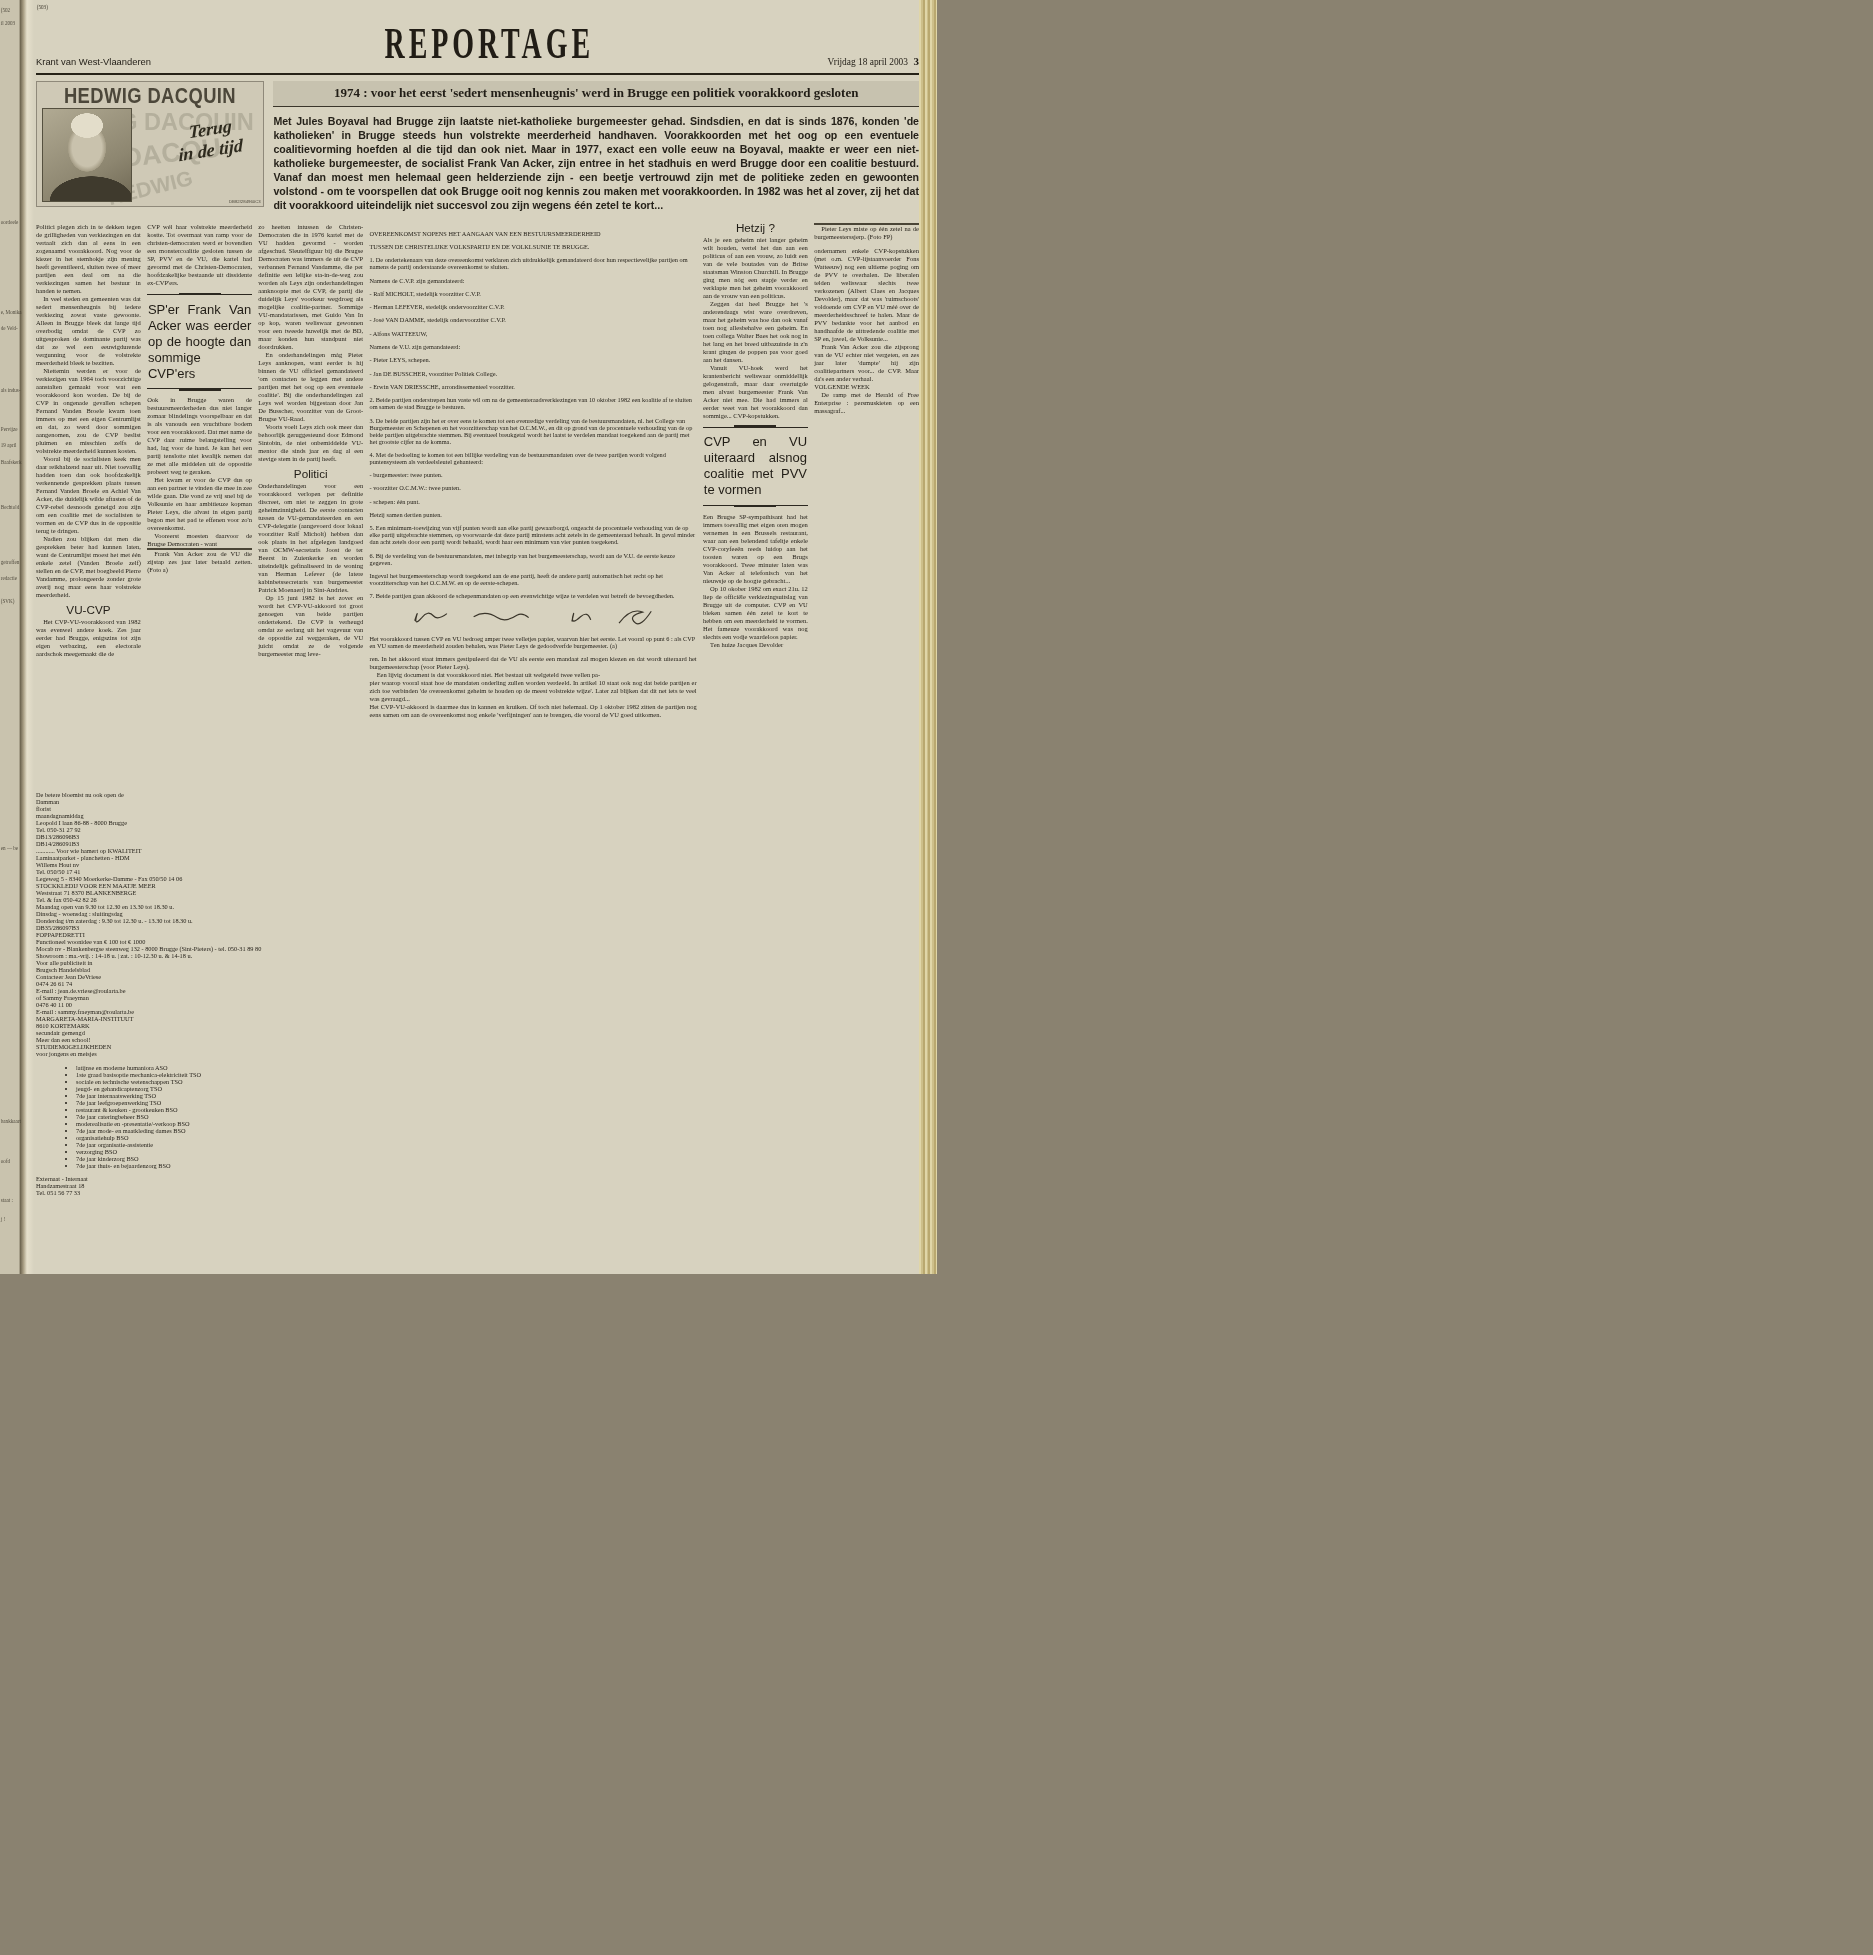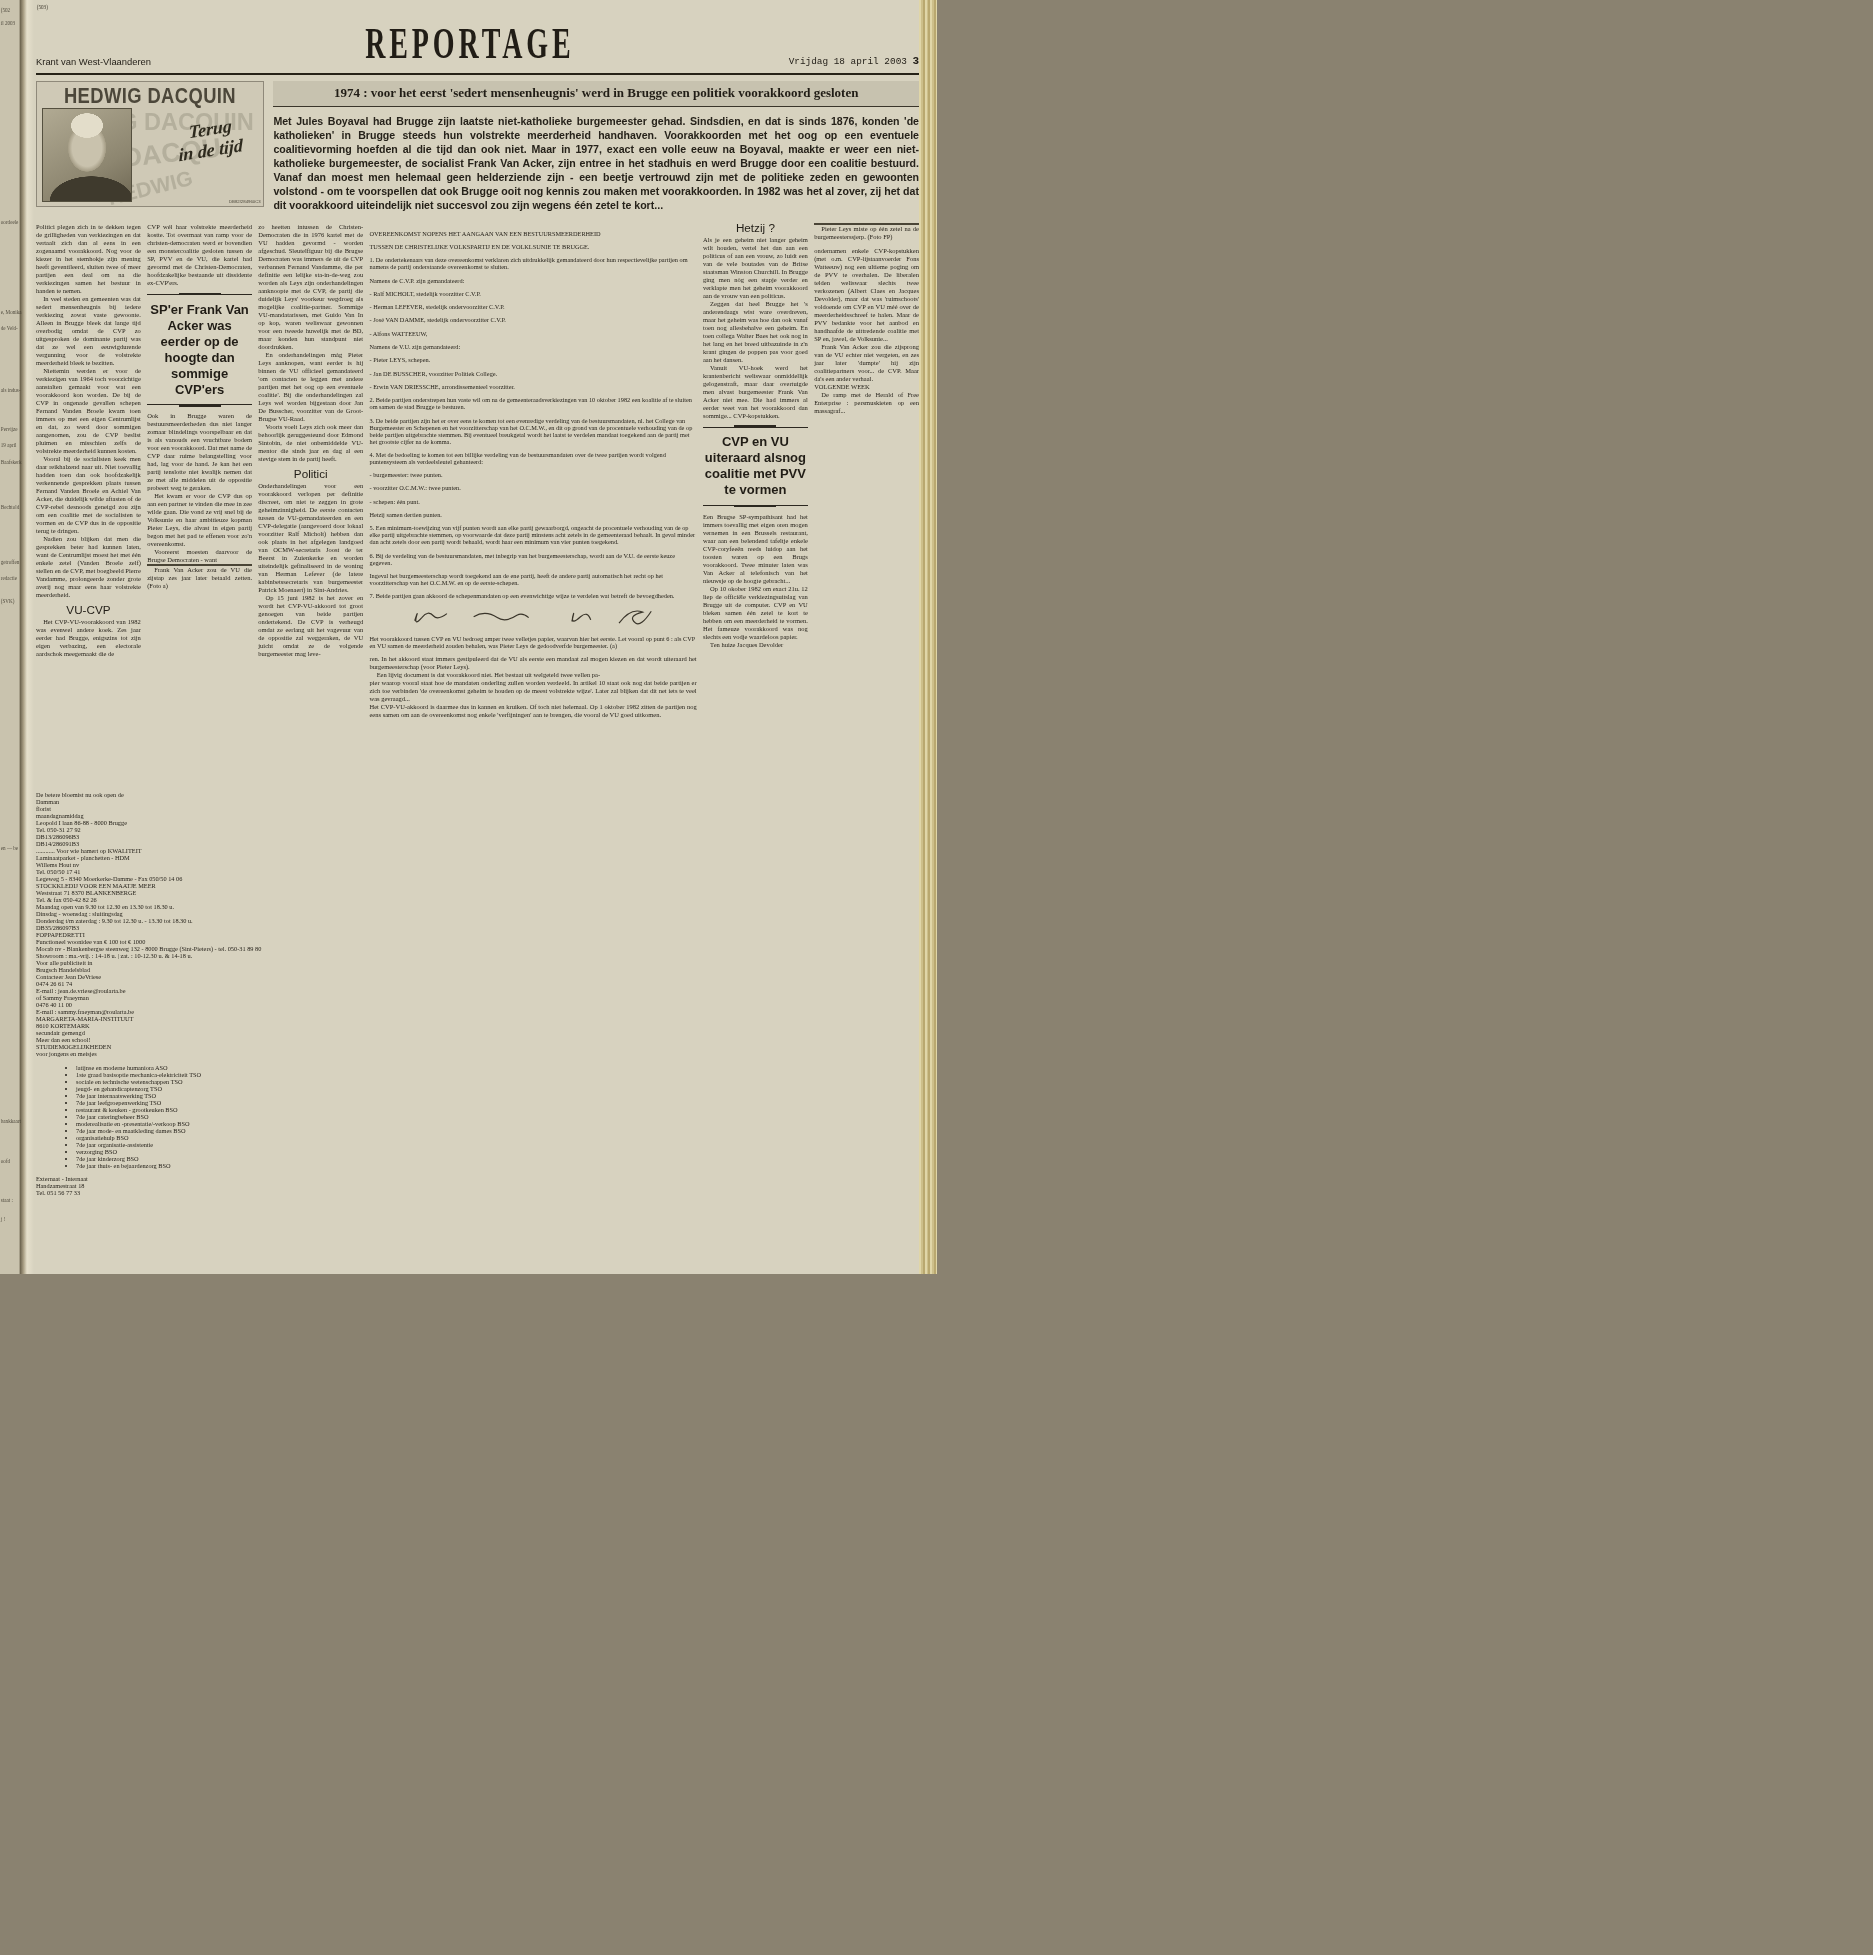--- a/index.html
+++ b/index.html
@@ -11,21 +11,21 @@
   .left-edge .frag{position:absolute;left:0.8px;font-size:5.1px;color:#3a352a;white-space:nowrap;opacity:.85;}
   .right-edge{position:absolute;right:0;top:0;width:18px;height:100%;
      background:repeating-linear-gradient(90deg,#e0d6a8 0 2.3px,#cdbf8a 2.3px 3.9px,#b9a86f 3.9px 5.5px);}
   .content{position:absolute;left:36px;top:0;width:883px;}
 
   
   .corner{font-size:5.1px;color:#3a352a;margin:3.9px 0 0 0.8px;}
   .masthead{display:flex;align-items:flex-end;justify-content:space-between;height:59px;border-bottom:2px solid #262217;padding-bottom:3.9px;}
   .paper-name{font-family:"Liberation Sans",sans-serif;font-size:9.4px;padding-bottom:1.6px;}
   .section-title{font-size:28px;font-weight:600;letter-spacing:3.9px;transform:scaleY(1.55);transform-origin:bottom;}
-  .date-block{font-family:Liberation Mono, monospace;font-size:9.4px;padding-bottom:1.6px;}
+  .date-block{font-family:Liberation Serif, serif;font-size:9.4px;padding-bottom:1.6px;}
   .date-block b{font-size:11px;margin-left:5.5px;}
 
   
   .intro-row{display:flex;margin-top:6.3px;}
   .hedwig{position:relative;width:226px;height:124px;background:#cfc9b6;border:0.4px solid #8f897a;overflow:hidden;flex:none;}
   .hedwig .ghost{position:absolute;font-family:"Liberation Sans",sans-serif;font-weight:800;color:rgba(130,125,110,.35);white-space:nowrap;}
   .g1{font-size:23.5px;top:27px;left:3.9px;}
   .g2{font-size:27px;top:59px;left:23.5px;transform:rotate(-6deg);}
   .g3{font-size:21px;top:94px;left:70px;transform:rotate(-14deg);}
   .hedwig-title{position:relative;z-index:3;font-family:"Liberation Sans",sans-serif;font-weight:800;font-size:18.4px;
@@ -52,21 +52,21 @@
   
   .body-grid{display:grid;grid-template-columns:repeat(8,1fr);column-gap:6.3px;margin-top:11.7px;height:568px;}
   .col{overflow:hidden;font-size:6.5px;line-height:8px;text-align:justify;}
   .col p{margin:0;text-indent:1.1em;}
   .col p.noindent{text-indent:0;}
   .span3{grid-column:span 3;overflow:hidden;}
   .subhead{font-family:"Liberation Sans",sans-serif;font-weight:400;font-size:11.7px;text-align:center;margin:6.3px 0 3.9px;text-indent:0;}
   .rulebox{border-top:0.8px solid #2c2820;border-bottom:0.8px solid #2c2820;position:relative;margin:7px 0;padding:6.3px 0.8px;}
   .rulebox::before,.rulebox::after{content:"";position:absolute;left:30%;width:40%;height:2.7px;background:#2c2820;}
   .rulebox::before{top:-2.7px;} .rulebox::after{bottom:-2.7px;}
-  .rulebox .bigsub{font-family:"Liberation Sans",sans-serif;font-size:13px;line-height:16px;text-align:center;font-weight:bold;}
+  .rulebox .bigsub{font-family:"Liberation Sans",sans-serif;font-size:13px;line-height:16px;}
   .portrait{border:0.4px solid #4a4536;
      background:radial-gradient(28px 24px at 52% 20%,#b8b19b 0 45%,transparent 46%),
         radial-gradient(24px 31px at 50% 45%,#cdc6b0 0 55%,#a79f88 72%,transparent 73%),
         radial-gradient(55px 33px at 50% 102%,#43node;} 
   .portrait{border:0.4px solid #4a4536;
      background:radial-gradient(28px 24px at 52% 20%,#b8b19b 0 45%,transparent 46%),
         radial-gradient(24px 31px at 50% 45%,#cdc6b0 0 55%,#a79f88 72%,transparent 73%),
         radial-gradient(55px 33px at 50% 102%,#433e30 0 70%,transparent 71%),
         linear-gradient(155deg,#9b947e,#7d7661 60%,#5e5946);}
   .caption{font-family:"Liberation Sans",sans-serif;font-style:italic;font-size:6.6px;line-height:8.6px;

